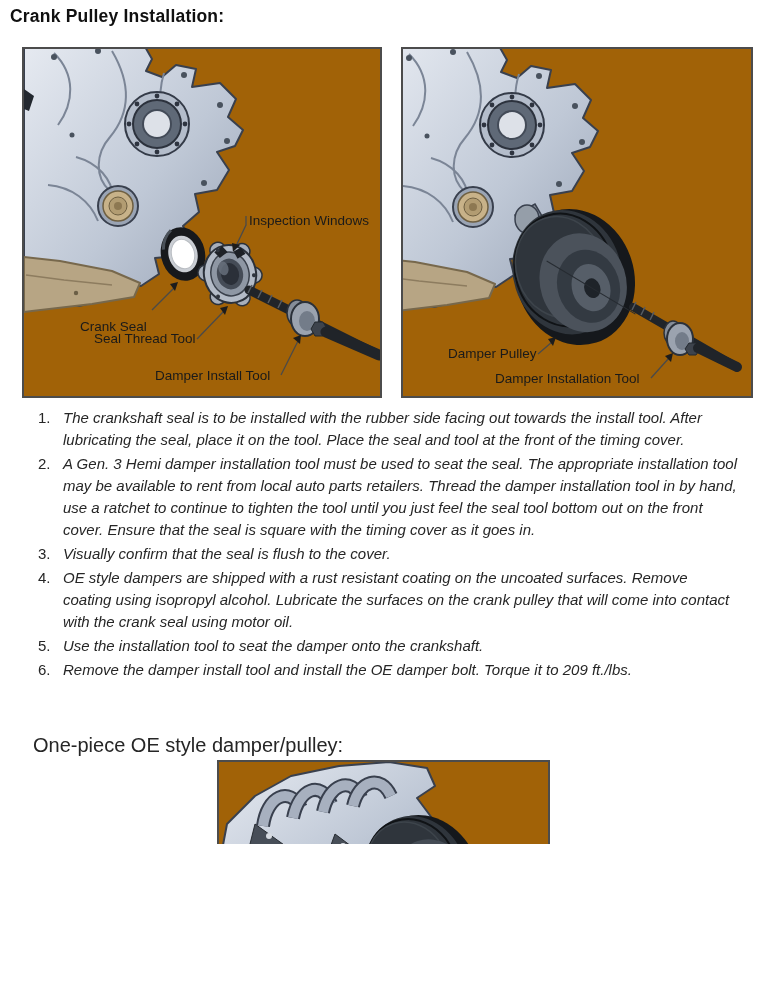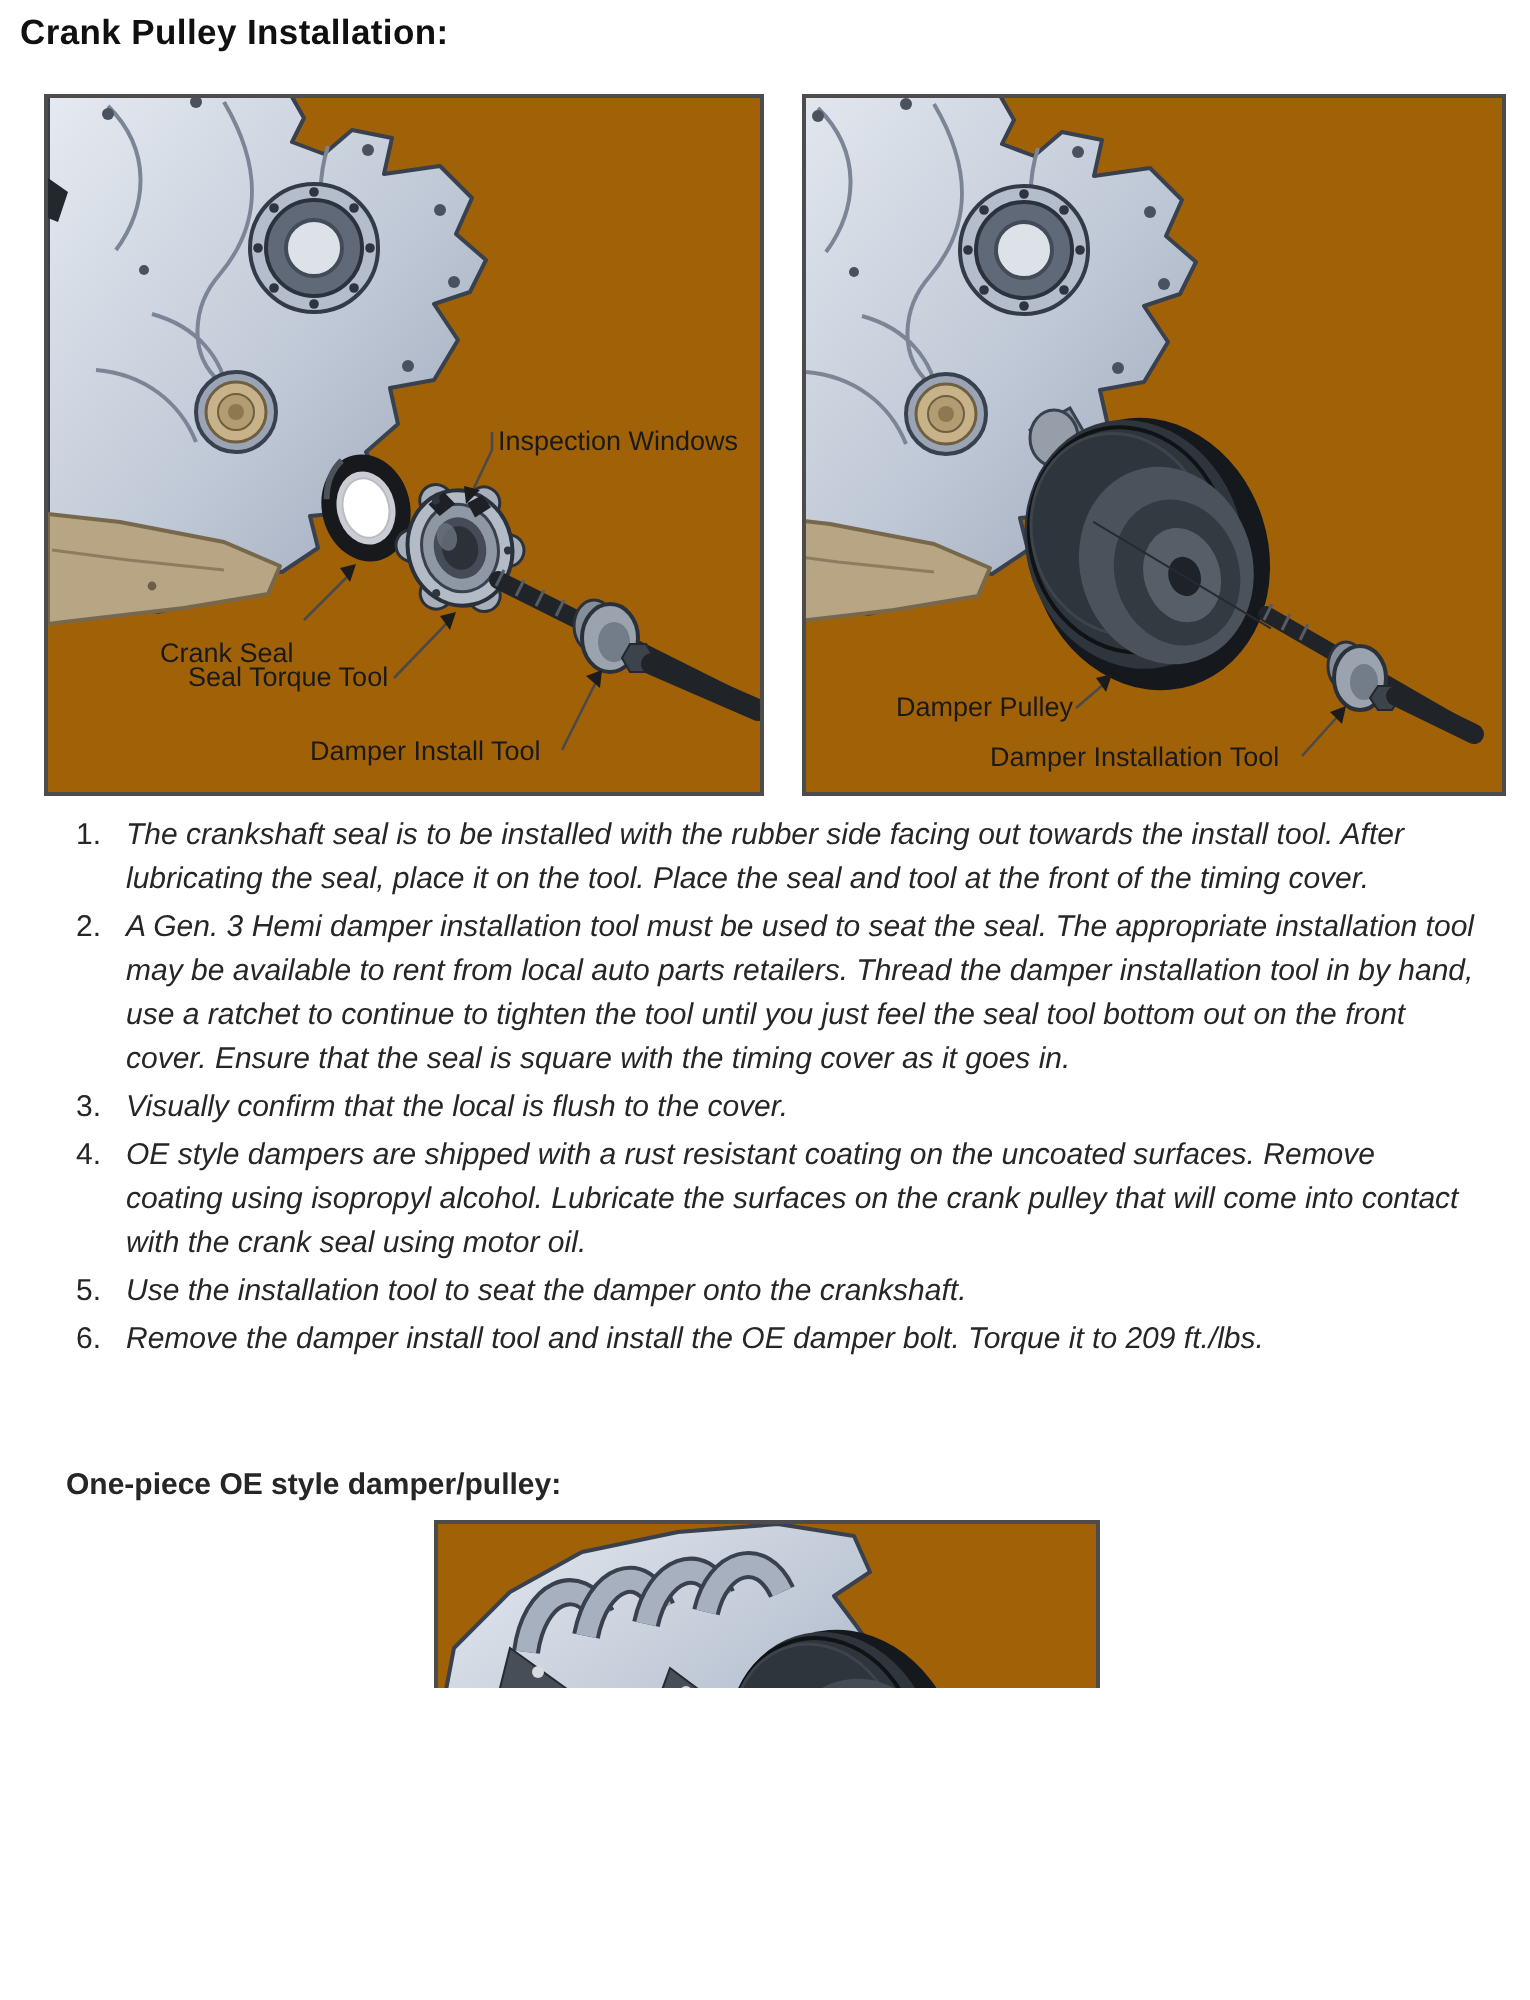--- a/index.html
+++ b/index.html
@@ -24,21 +24,21 @@
   .steps {
     position:absolute; left:30px; top:407px; width:708px;
     margin:0; padding:0; list-style:none;
     font-size:15px; line-height:22px; color:#262626;
   }
   .step { display:flex; margin-bottom:2px; }
   .step .num { flex:none; width:17px; margin-left:8px; margin-right:8px; }
   .step .txt { flex:1;font-style:italic; }
   .subheading {
     position:absolute; left:33px; top:734px;
-    font-size:15px; color:#262626;font-weight:bold;
+    font-size:20px; color:#262626;
   }
   .footer-artifact {
     position:absolute; left:356px; top:994px; width:20px; height:4px;
     background:#c6c6c6; border-radius:2px; opacity:0.8;
   }
 </style>
 </head>
 <body>
 
 <div class="page">
@@ -135,21 +135,21 @@
       </g>
       <g fill="#1c1c1c" stroke="none">
         <path d="M209,203 L216,196 L208,194 Z"></path>
         <path d="M154,233 L146,235 L151,242 Z"></path>
         <path d="M204,257 L196,259 L201,266 Z"></path>
         <path d="M277,286 L269,289 L276,295 Z"></path>
       </g>
     </svg>
     <span class="plabel" style="left:225px; top:164px">Inspection Windows</span>
     <span class="plabel" style="left:56px; top:270px">Crank Seal</span>
-    <span class="plabel" style="left:70px; top:282px">Seal Torque Tool</span>
+    <span class="plabel" style="left:70px; top:282px">Seal Thread Tool</span>
     <span class="plabel" style="left:131px; top:319px">Damper Install Tool</span>
   </div>
 
   <div class="fig" id="fig2">
     <svg width="348" height="347" viewBox="0 0 348 347">
       <defs>
         <linearGradient id="m2" x1="0" y1="0" x2="1" y2="1">
           <stop offset="0" stop-color="#e6eaf1"></stop>
             <stop offset="0.55" stop-color="#bfc8d6"></stop>
             <stop offset="1" stop-color="#97a2b5"></stop>
@@ -229,21 +229,21 @@
     <li class="step">
       <span class="num">1.</span>
       <span class="txt">The crankshaft seal is to be installed with the rubber side facing out towards the install tool. After lubricating the seal, place it on the tool. Place the seal and tool at the front of the timing cover.</span>
     </li>
     <li class="step">
       <span class="num">2.</span>
       <span class="txt">A Gen. 3 Hemi damper installation tool must be used to seat the seal. The appropriate installation tool may be available to rent from local auto parts retailers. Thread the damper installation tool in by hand, use a ratchet to continue to tighten the tool until you just feel the seal tool bottom out on the front cover. Ensure that the seal is square with the timing cover as it goes in.</span>
     </li>
     <li class="step">
       <span class="num">3.</span>
-      <span class="txt">Visually confirm that the local is flush to the cover.</span>
+      <span class="txt">Visually confirm that the seal is flush to the cover.</span>
     </li>
     <li class="step">
       <span class="num">4.</span>
       <span class="txt">OE style dampers are shipped with a rust resistant coating on the uncoated surfaces. Remove coating using isopropyl alcohol. Lubricate the surfaces on the crank pulley that will come into contact with the crank seal using motor oil.</span>
     </li>
     <li class="step">
       <span class="num">5.</span>
       <span class="txt">Use the installation tool to seat the damper onto the crankshaft.</span>
     </li>
     <li class="step">

